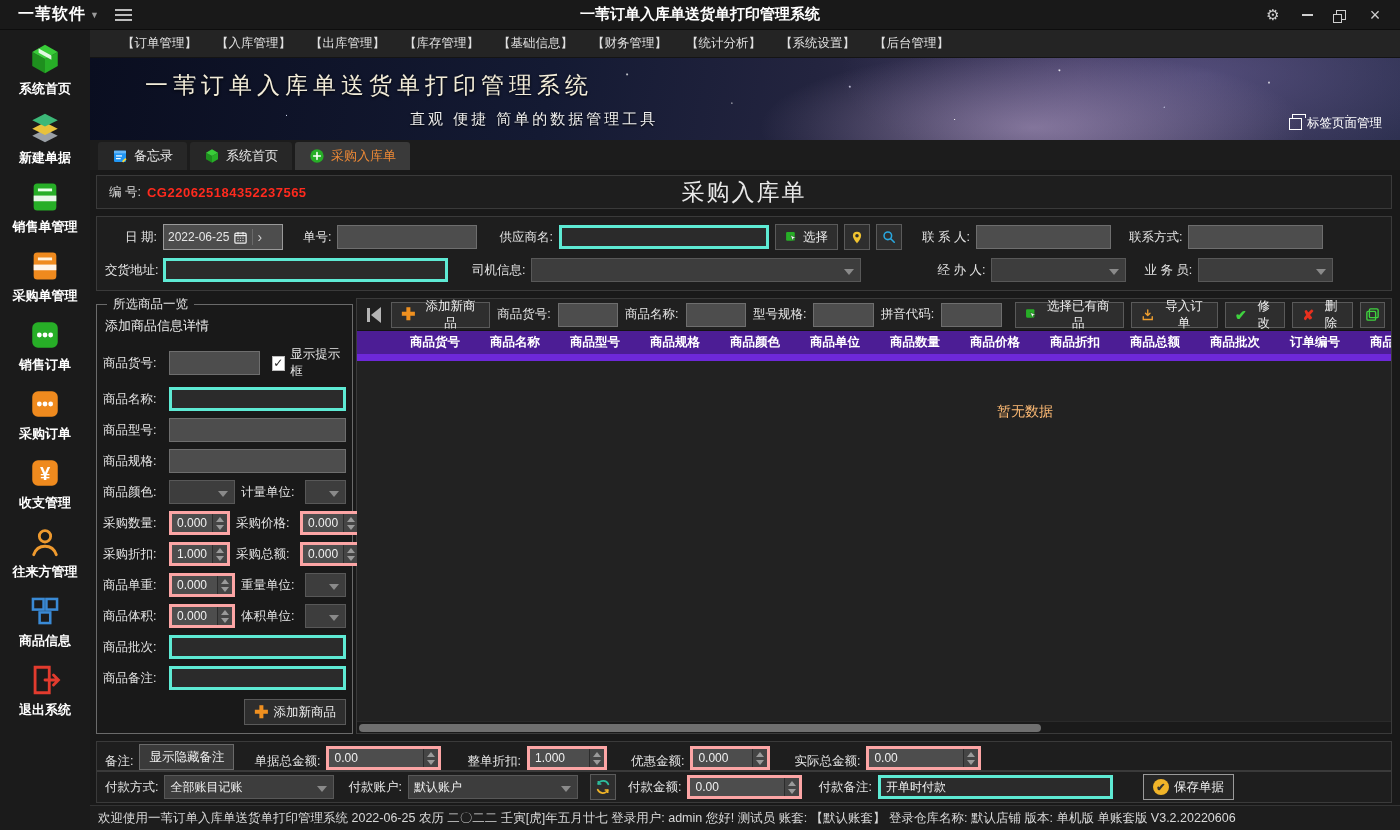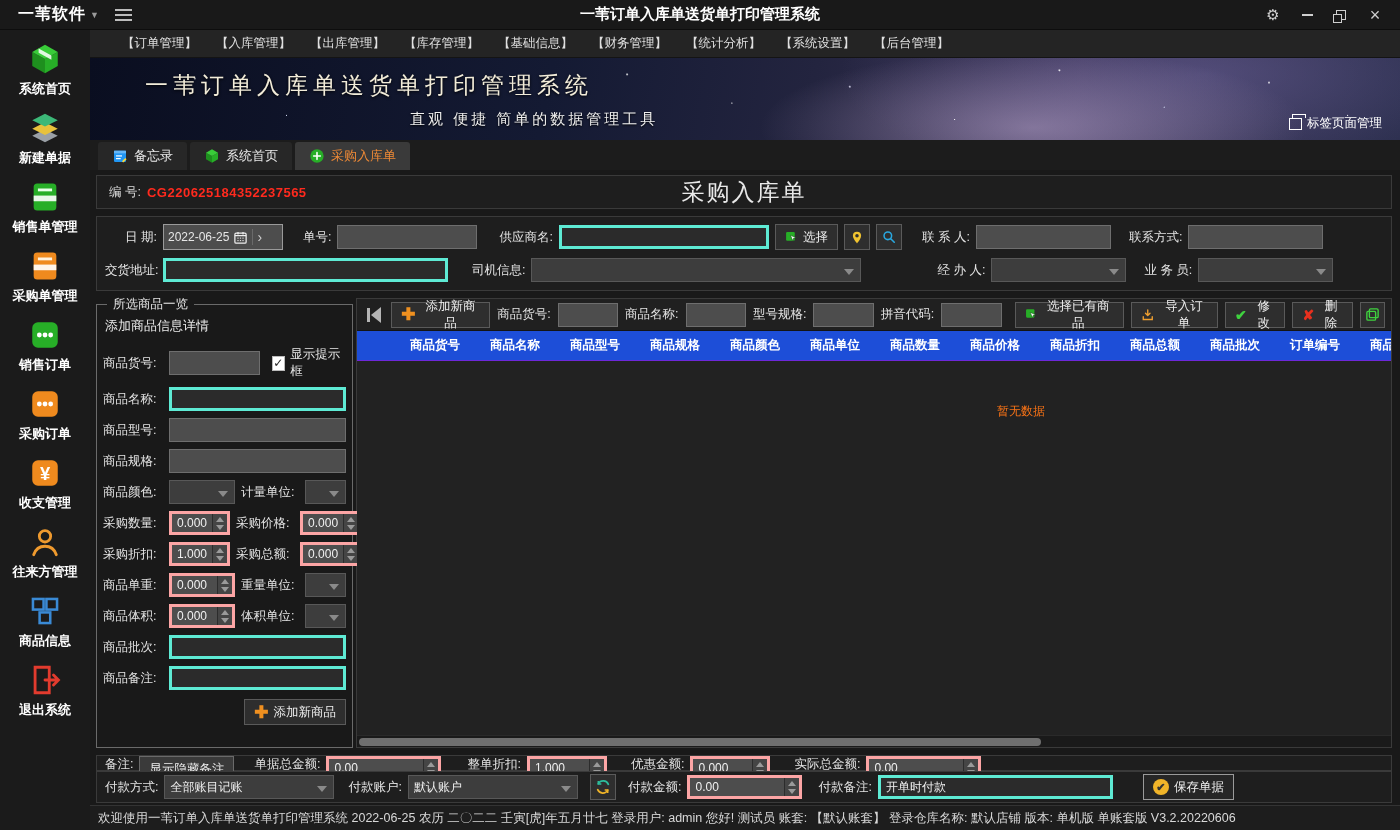--- a/index.html
+++ b/index.html
@@ -115,29 +115,29 @@
   .addrow { display:flex; justify-content:flex-end; margin-top:9px; }
 
   .rightpanel { flex:1; border:1px solid #3a3a3a; margin-left:3px; display:flex; flex-direction:column; min-width:0; background:#202020; }
   .ttoolbar { height:32px; display:flex; align-items:center; gap:7px; padding:0 6px; border-bottom:1px solid #141414; }
   .collapse-btn { width:22px; height:26px; display:flex; align-items:center; justify-content:center; gap:1px; cursor:pointer; }
   .collapse-btn .bar { width:3px; height:14px; background:#b5b5b5; }
   .collapse-btn .tri { width:0; height:0; border-top:8px solid transparent; border-bottom:8px solid transparent; border-right:10px solid #b5b5b5; }
   .tlabel { font-size:12.5px; color:#e3e3e3; white-space:nowrap; }
   .plus-ic { color:#ef9020; font-weight:bold; font-size:17px; line-height:1; }
 
-  .thead { height:30px; display:flex; align-items:center; background:#1d4ed8; border-bottom:1px solid #6d28d9; overflow:hidden; padding-left:38px; }
+  .thead { height:30px; display:flex; align-items:center; background:#4c1d95; border-bottom:7px solid #6d28d9; overflow:hidden; padding-left:38px; }
   .th { flex:0 0 80px; text-align:center; font-weight:bold; color:#fff; font-size:12.5px; white-space:nowrap; cursor:pointer; }
   .tbody { flex:1; position:relative; background:#222; }
-  .empty-text { position:absolute; left:640px; top:42px; font-size:12px; color:#f97316; }
+  .empty-text { position:absolute; left:640px; top:42px; font-size:14px; color:#fdba74; }
   .hscroll { height:12px; background:#1a1a1a; border-top:1px solid #2a2a2a; position:relative; }
   .hscroll-thumb { position:absolute; left:2px; top:2px; height:8px; width:66%; background:#6f6f6f; border-radius:4px; cursor:pointer; }
 
   
-  .sumrow { margin-top:7px; height:16px; display:flex; align-items:flex-start; gap:6px; padding:0 8px; }
+  .sumrow { margin-top:7px; height:30px; display:flex; align-items:flex-end; gap:6px; padding:0 8px; }
   .payrow { height:32px; display:flex; align-items:center; gap:6px; padding:0 8px; }
   .toggle-btn { background:#3a3a3a; border:1px solid #6a6a6a; }
   .save-btn { border:1px solid #9a9a9a; background:#262626; }
   .save-circle { width:16px; height:16px; border-radius:50%; background:#f0b429; color:#333; display:inline-flex; align-items:center; justify-content:center; font-size:11px; font-weight:bold; }
 
   
   .statusbar { height:25px; background:#1d1d1d; border-top:1px solid #333; display:flex; align-items:center; padding-left:8px; color:#d8d8d8; font-size:12.5px; white-space:nowrap; overflow:hidden; }
 </style>
 </head>
 <body>

